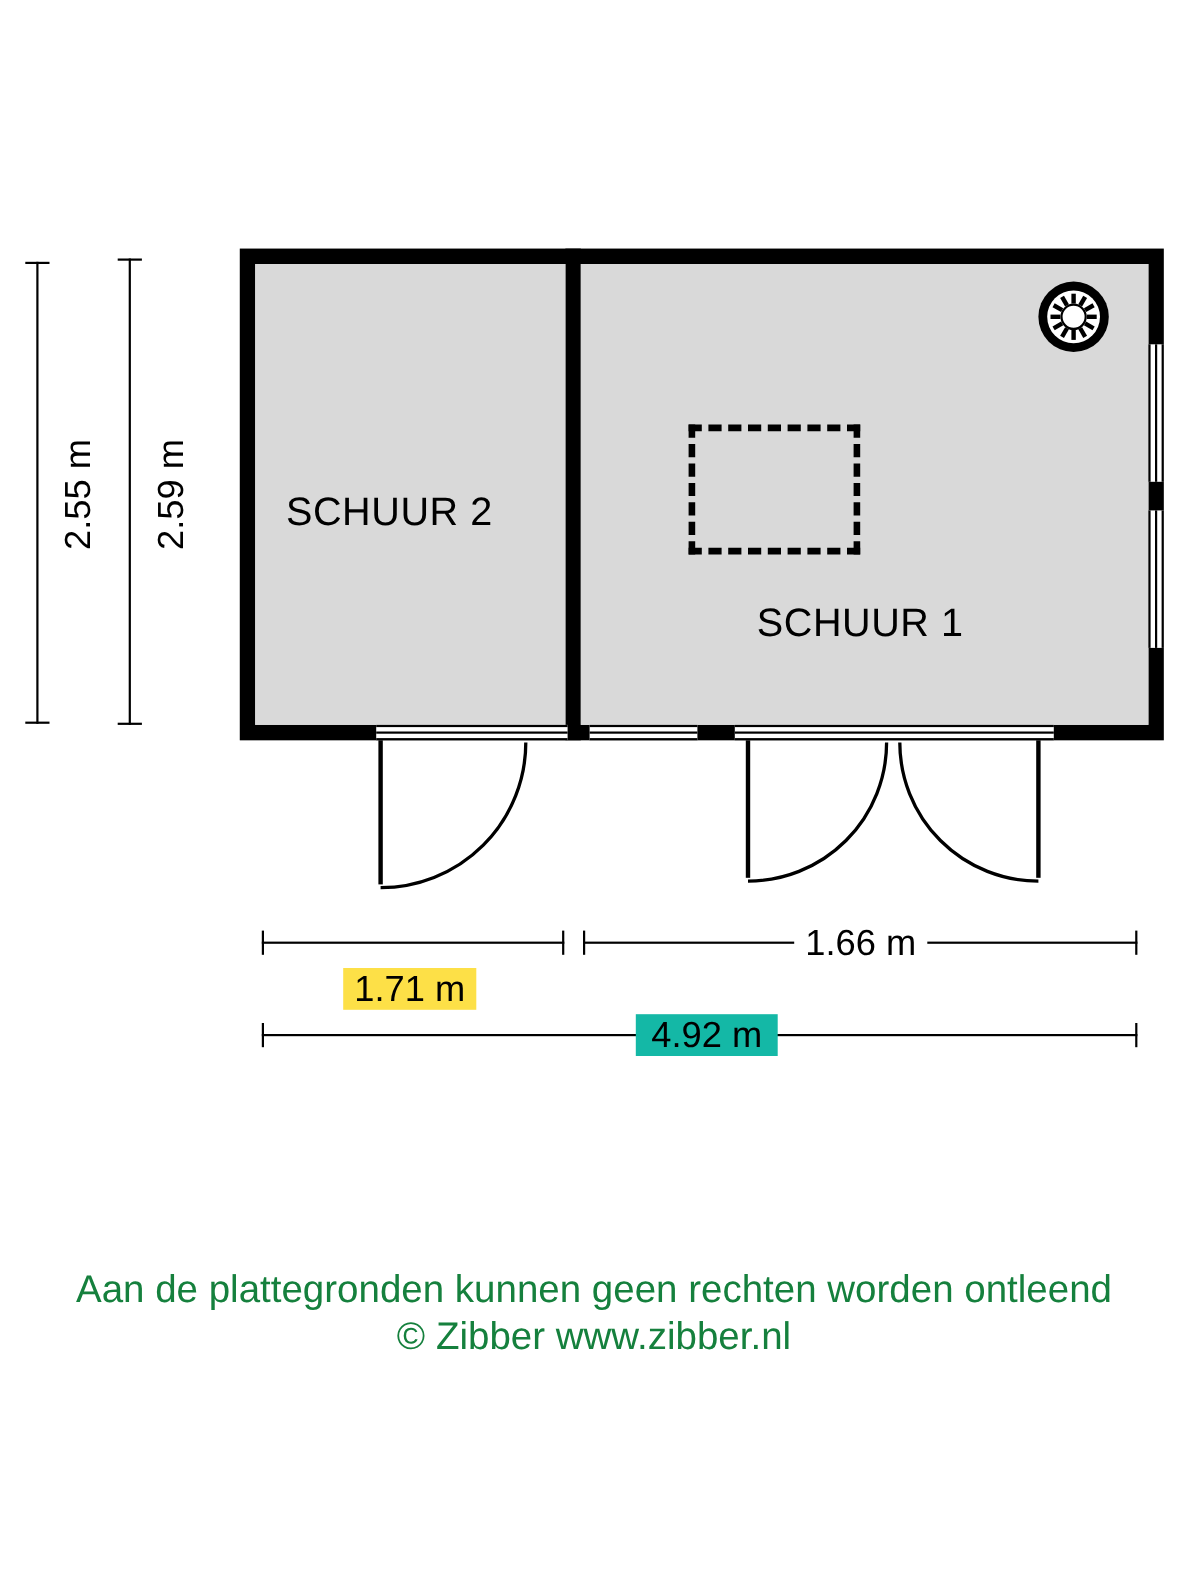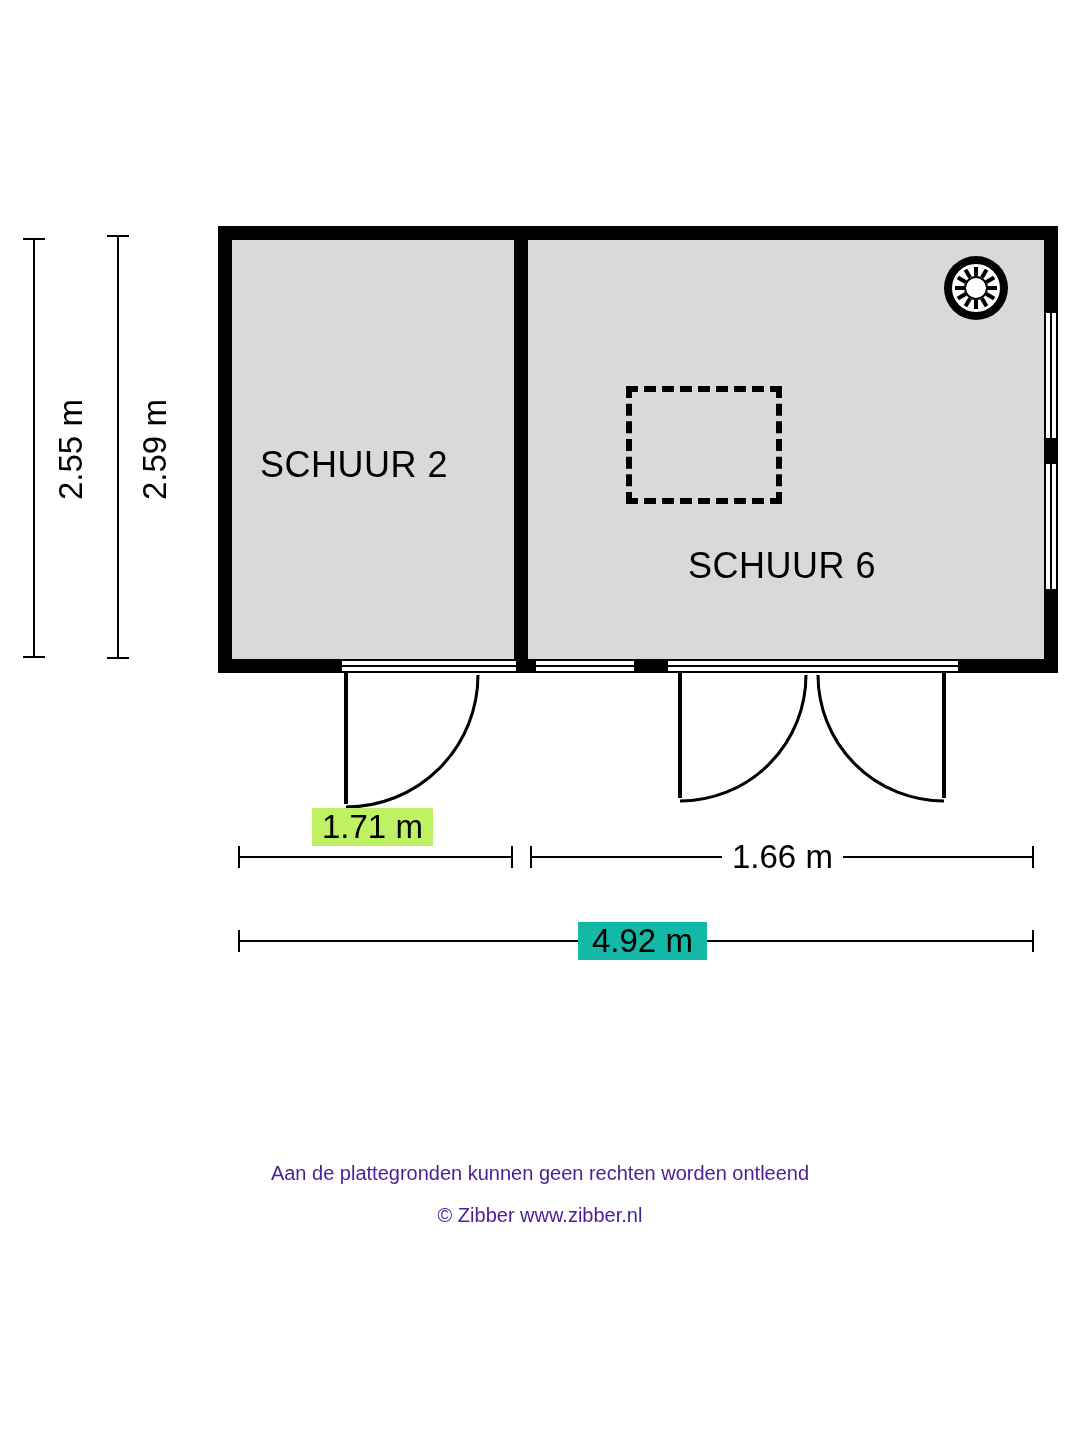--- a/index.html
+++ b/index.html
@@ -195,23 +195,23 @@
     height: 22px;
     background: #000;
   }
 
   
   .footer {
     position: absolute;
     left: 0;
     width: 1080px;
     text-align: center;
-    font-size: 20px;
+    font-size: 35px;
     line-height: 42px;
-    color: #4c1d95;
+    color: #15803d;
   }
   #footer-line1 { top: 1152px; }
   #footer-line2 { top: 1194px; }
 </style>
 </head>
 <body>
 
 <div id="stage">
 
   <div class="dim-bar-v" style="left:33px; top:238px; height:420px;"></div>
@@ -227,21 +227,21 @@
   <div class="plan-wrap">
 
     <div class="wall-outer"></div>
 
     <div class="wall-partition"></div>
 
     <div class="room-fill" style="left:14px; top:14px; width:282px; height:419px;"></div>
     <div class="room-label" id="label-schuur2">SCHUUR 2</div>
 
     <div class="room-fill" style="left:310px; top:14px; width:516px; height:419px;"></div>
-    <div class="room-label" id="label-schuur1">SCHUUR 6</div>
+    <div class="room-label" id="label-schuur1">SCHUUR 1</div>
 
     <div class="dashed-box"></div>
 
     <div class="round-vent">
       <div class="ring"></div>
       <div class="inner"></div>
       <div class="tick" style="transform:rotate(0deg);"></div>
       <div class="tick" style="transform:rotate(30deg);"></div>
       <div class="tick" style="transform:rotate(60deg);"></div>
       <div class="tick" style="transform:rotate(90deg);"></div>
@@ -285,21 +285,21 @@
   </svg>
 
   <div class="door-leaf" style="left:942px; top:673px; width:4px; height:125px;"></div>
   <svg class="abs" style="left:810px; top:673px;" width="136" height="136" viewBox="0 0 136 136">
     <path d="M 134 128 A 126 126 0 0 1 8 2" fill="none" stroke="#000" stroke-width="3"></path>
   </svg>
 
   <div class="dim-bar-h" style="left:238px; top:856px; width:275px;"></div>
   <div class="dim-cap-h" style="left:238px; top:846px;"></div>
   <div class="dim-cap-h" style="left:511px; top:846px;"></div>
-  <div class="dim-label" style="left:312px; top:808px; background:#bef264; padding:0 10px;">1.71 m</div>
+  <div class="dim-label" style="left:312px; top:880px; background:#fde047; padding:0 10px;">1.71 m</div>
 
   <div class="dim-bar-h" style="left:530px; top:856px; width:504px;"></div>
   <div class="dim-cap-h" style="left:530px; top:846px;"></div>
   <div class="dim-cap-h" style="left:1032px; top:846px;"></div>
   <div class="dim-label" style="left:722px; top:838px; background:#fff; padding:0 10px;">1.66 m</div>
 
   <div class="dim-bar-h" style="left:238px; top:940px; width:796px;"></div>
   <div class="dim-cap-h" style="left:238px; top:930px;"></div>
   <div class="dim-cap-h" style="left:1032px; top:930px;"></div>
   <div class="dim-label" style="left:578px; top:922px; background:#14b8a6; padding:0 14px;">4.92 m</div>

